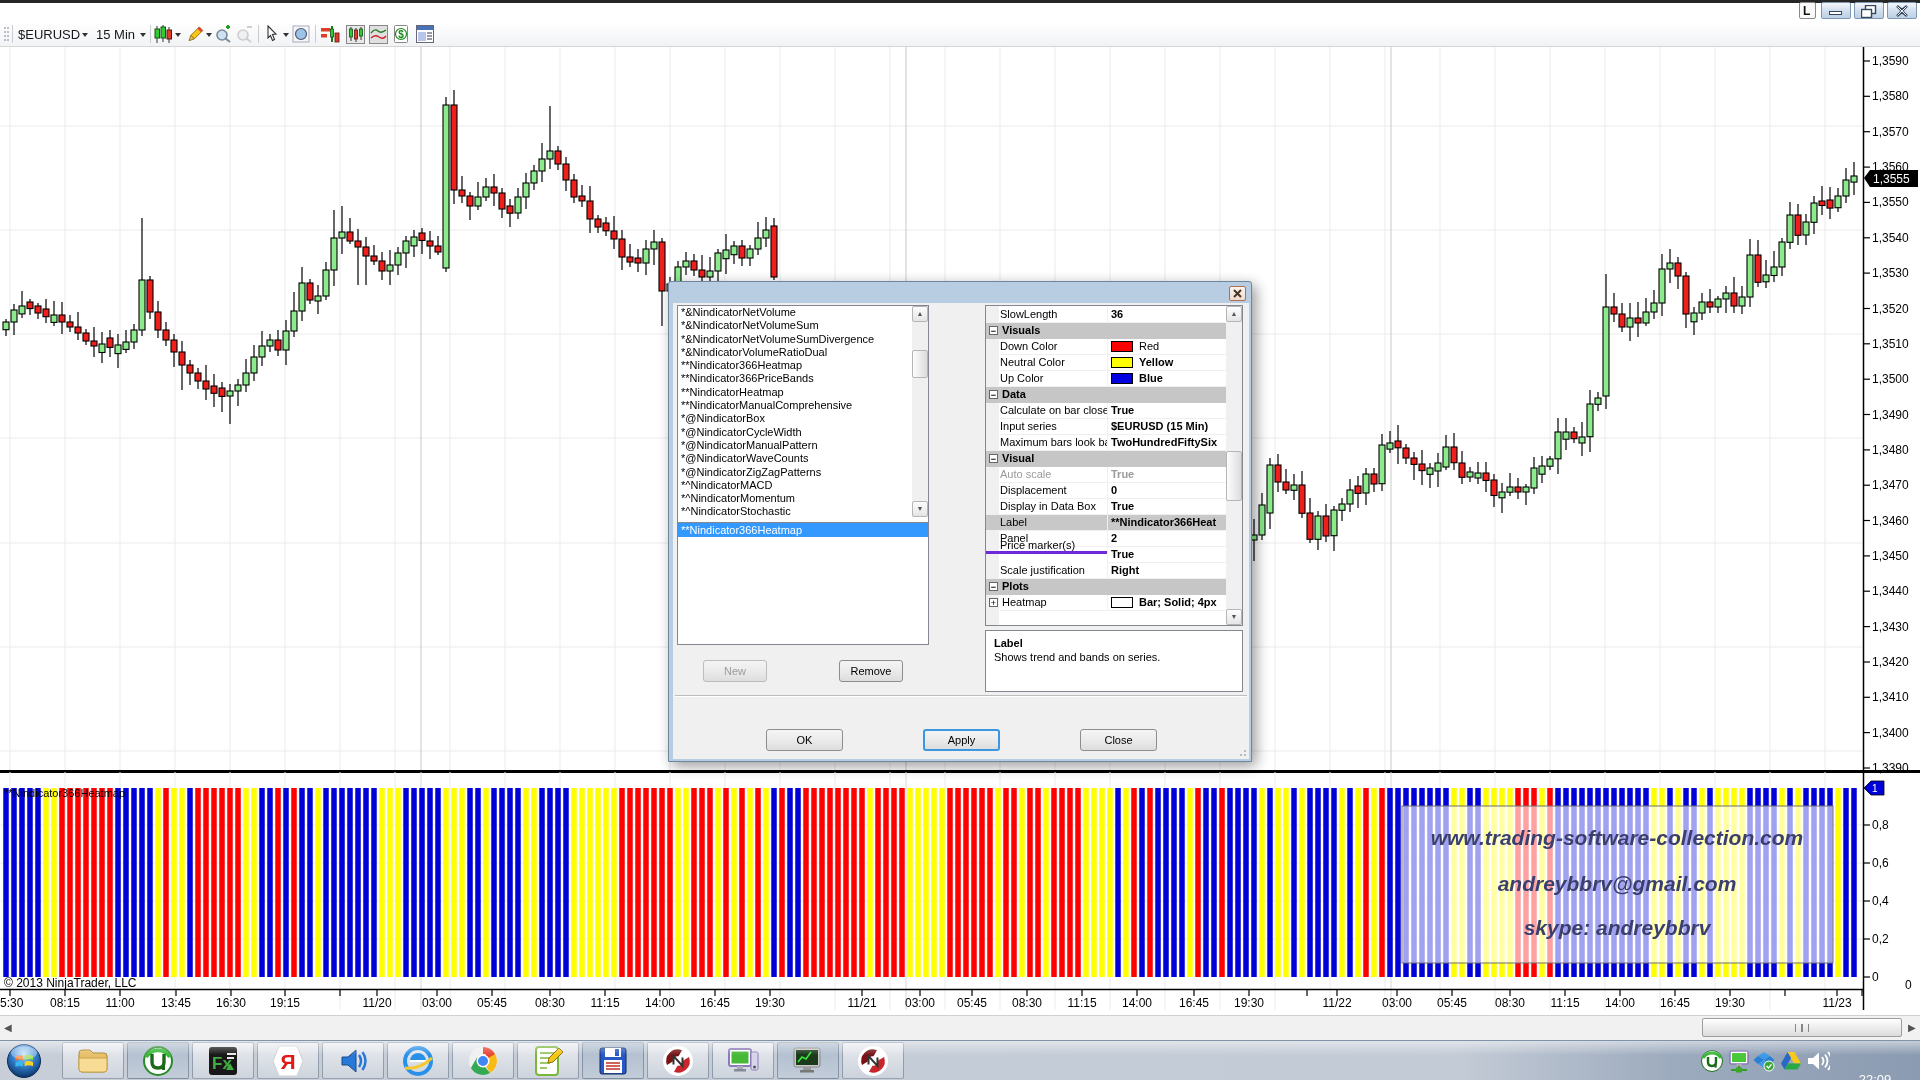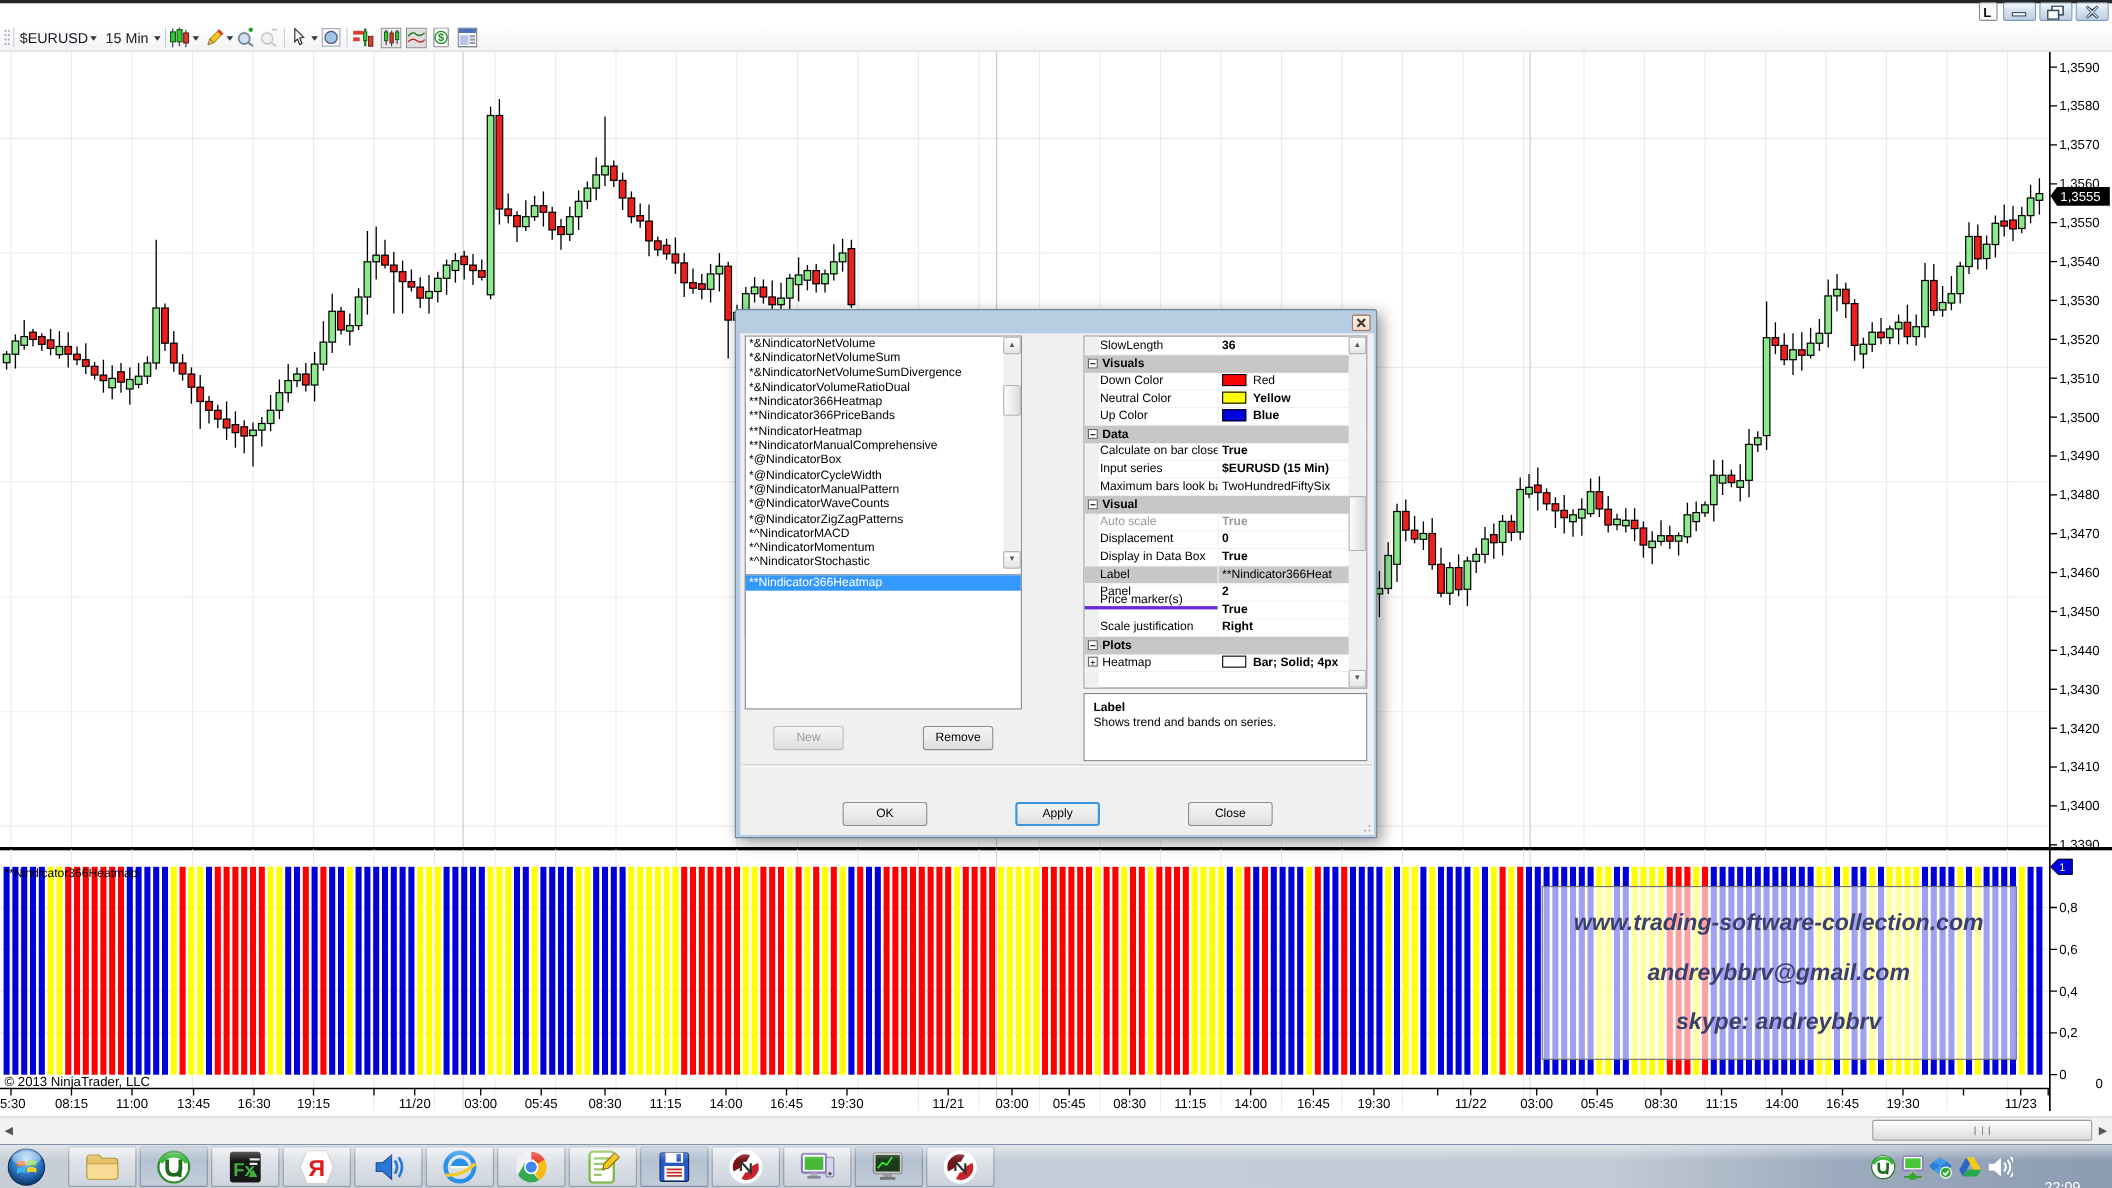--- a/index.html
+++ b/index.html
@@ -1177,30 +1177,30 @@
           <div class="pg-r" style="left:0;top:49px;width:121px;padding-left:14px;border-bottom:1px solid #f0f0f0">Neutral Color</div>
           <div class="pg-r" style="left:121px;top:49px;width:121px;padding-left:3px;border-bottom:1px solid #f0f0f0;border-left:1px solid #f0f0f0;font-weight:bold"><span style="display:inline-block;width:22px;height:11px;background:#ffff00;border:1px solid #000;vertical-align:-2px;margin-right:6px"></span>Yellow</div>
           <div class="pg-r" style="left:0;top:65px;width:121px;padding-left:14px;border-bottom:1px solid #f0f0f0">Up Color</div>
           <div class="pg-r" style="left:121px;top:65px;width:121px;padding-left:3px;border-bottom:1px solid #f0f0f0;border-left:1px solid #f0f0f0;font-weight:bold"><span style="display:inline-block;width:22px;height:11px;background:#0000e0;border:1px solid #000;vertical-align:-2px;margin-right:6px"></span>Blue</div>
           <div class="pg-h" style="top:81px"><span style="display:inline-block;width:9px;height:9px;border:1px solid #666;background:#fff;font-size:9px;line-height:8px;text-align:center;margin:3px 4px 0 3px;color:#000">−</span>Data</div>
           <div class="pg-r" style="left:0;top:97px;width:121px;padding-left:14px;border-bottom:1px solid #f0f0f0">Calculate on bar close</div>
           <div class="pg-r" style="left:121px;top:97px;width:121px;padding-left:3px;border-bottom:1px solid #f0f0f0;border-left:1px solid #f0f0f0;font-weight:bold">True</div>
           <div class="pg-r" style="left:0;top:113px;width:121px;padding-left:14px;border-bottom:1px solid #f0f0f0">Input series</div>
           <div class="pg-r" style="left:121px;top:113px;width:121px;padding-left:3px;border-bottom:1px solid #f0f0f0;border-left:1px solid #f0f0f0;font-weight:bold">$EURUSD (15 Min)</div>
           <div class="pg-r" style="left:0;top:129px;width:121px;padding-left:14px;border-bottom:1px solid #f0f0f0">Maximum bars look ba</div>
-          <div class="pg-r" style="left:121px;top:129px;width:121px;padding-left:3px;border-bottom:1px solid #f0f0f0;border-left:1px solid #f0f0f0;font-weight:normal">TwoHundredFiftySix</div>
+          <div class="pg-r" style="left:121px;top:129px;width:121px;padding-left:3px;border-bottom:1px solid #f0f0f0;border-left:1px solid #f0f0f0;font-weight:bold">TwoHundredFiftySix</div>
           <div class="pg-h" style="top:145px"><span style="display:inline-block;width:9px;height:9px;border:1px solid #666;background:#fff;font-size:9px;line-height:8px;text-align:center;margin:3px 4px 0 3px;color:#000">−</span>Visual</div>
           <div class="pg-r" style="left:0;top:161px;width:121px;padding-left:14px;color:#9a9a9a;border-bottom:1px solid #f0f0f0">Auto scale</div>
           <div class="pg-r" style="left:121px;top:161px;width:121px;padding-left:3px;color:#9a9a9a;border-bottom:1px solid #f0f0f0;border-left:1px solid #f0f0f0;font-weight:bold">True</div>
           <div class="pg-r" style="left:0;top:177px;width:121px;padding-left:14px;border-bottom:1px solid #f0f0f0">Displacement</div>
           <div class="pg-r" style="left:121px;top:177px;width:121px;padding-left:3px;border-bottom:1px solid #f0f0f0;border-left:1px solid #f0f0f0;font-weight:bold">0</div>
           <div class="pg-r" style="left:0;top:193px;width:121px;padding-left:14px;border-bottom:1px solid #f0f0f0">Display in Data Box</div>
           <div class="pg-r" style="left:121px;top:193px;width:121px;padding-left:3px;border-bottom:1px solid #f0f0f0;border-left:1px solid #f0f0f0;font-weight:bold">True</div>
           <div class="pg-r" style="left:0;top:209px;width:121px;background:#c8c8c8;padding-left:14px;border-bottom:1px solid #f0f0f0">Label</div>
-          <div class="pg-r" style="left:121px;top:209px;width:121px;background:#c8c8c8;padding-left:3px;border-bottom:1px solid #f0f0f0;border-left:1px solid #f0f0f0;font-weight:normal">**Nindicator366Heat</div>
+          <div class="pg-r" style="left:121px;top:209px;width:121px;background:#c8c8c8;padding-left:3px;border-bottom:1px solid #f0f0f0;border-left:1px solid #f0f0f0;font-weight:bold">**Nindicator366Heat</div>
           <div class="pg-r" style="left:0;top:225px;width:121px;padding-left:14px;border-bottom:1px solid #f0f0f0">Panel</div>
           <div class="pg-r" style="left:121px;top:225px;width:121px;padding-left:3px;border-bottom:1px solid #f0f0f0;border-left:1px solid #f0f0f0;font-weight:bold">2</div>
           <div class="pg-r" style="left:0;top:232px;width:121px;padding-left:14px;border-bottom:3px solid #6d28d9">Price marker(s)</div>
           <div class="pg-r" style="left:121px;top:241px;width:121px;padding-left:3px;border-bottom:1px solid #f0f0f0;border-left:1px solid #f0f0f0;font-weight:bold">True</div>
           <div class="pg-r" style="left:0;top:257px;width:121px;padding-left:14px;border-bottom:1px solid #f0f0f0">Scale justification</div>
           <div class="pg-r" style="left:121px;top:257px;width:121px;padding-left:3px;border-bottom:1px solid #f0f0f0;border-left:1px solid #f0f0f0;font-weight:bold">Right</div>
           <div class="pg-h" style="top:273px"><span style="display:inline-block;width:9px;height:9px;border:1px solid #666;background:#fff;font-size:9px;line-height:8px;text-align:center;margin:3px 4px 0 3px;color:#000">−</span>Plots</div>
           <div class="pg-r" style="left:0;top:289px;width:121px;padding-left:3px;border-bottom:1px solid #f0f0f0"><span style="display:inline-block;width:9px;height:9px;border:1px solid #666;background:#fff;font-size:9px;line-height:8px;text-align:center;margin-right:4px;color:#000">+</span>Heatmap</div>
           <div class="pg-r" style="left:121px;top:289px;width:121px;padding-left:3px;border-bottom:1px solid #f0f0f0;border-left:1px solid #f0f0f0;font-weight:bold"><span style="display:inline-block;width:22px;height:11px;background:#ffffff;border:1px solid #000;vertical-align:-2px;margin-right:6px"></span>Bar; Solid; 4px</div>
         </div>

